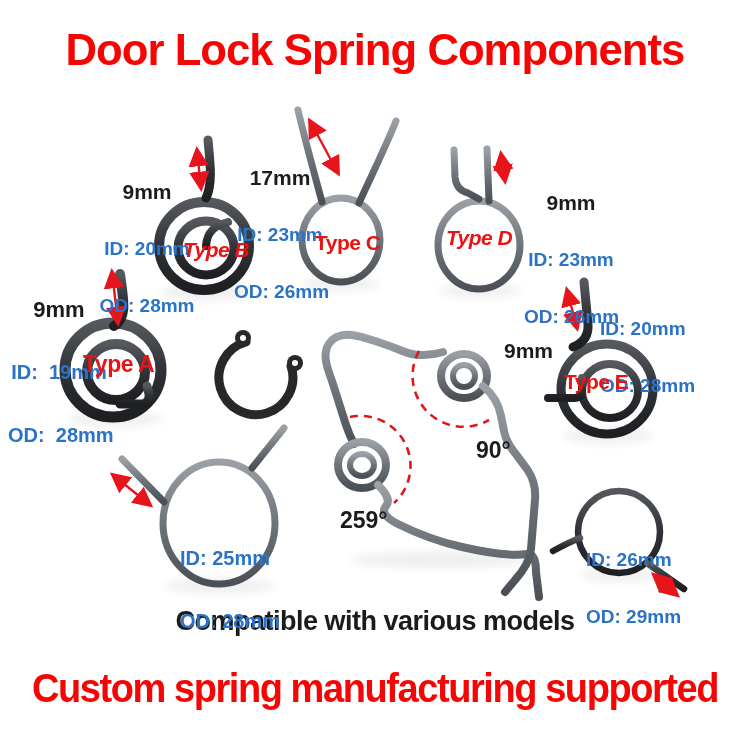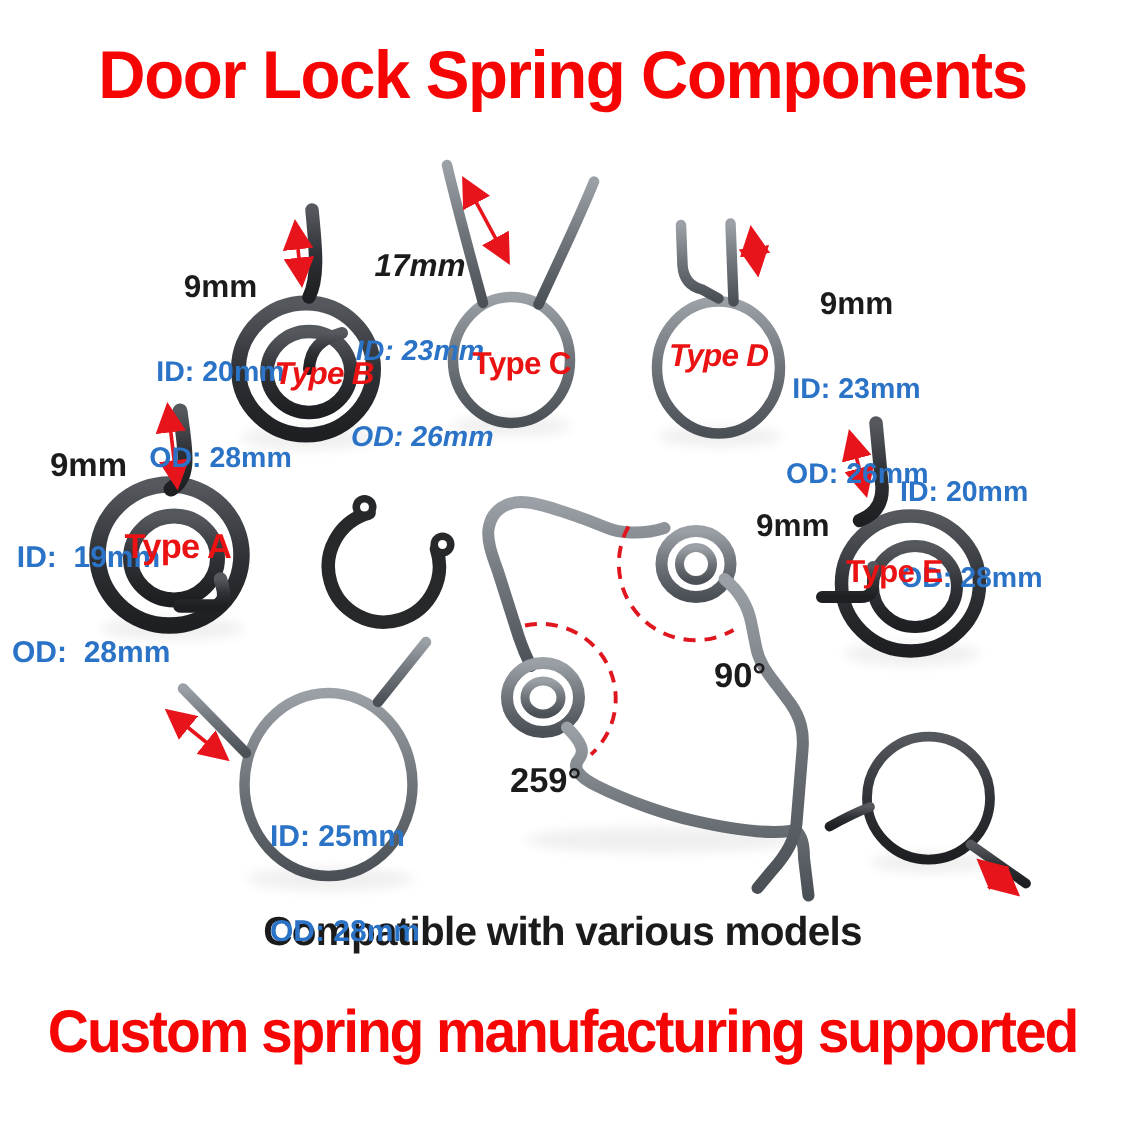--- a/index.html
+++ b/index.html
@@ -149,21 +149,21 @@
   <div class="title">Door Lock Spring Components</div>
   <div class="caption">Compatible with various models</div>
   <div class="footer">Custom spring manufacturing supported</div>
 
   <div class="lbl center" style="left:98px;top:144px;width:98px;">
     <span class="wire">9mm</span>
     <span class="dim">ID: 20mm</span>
     <span class="dim">OD: 28mm</span>
   </div>
 
-  <div class="lbl center" style="left:234px;top:130px;width:92px;font-style:italic;">
+  <div class="lbl center" style="left:234px;top:130px;width:92px;">
     <span class="wire">17mm</span>
     <span class="dim">ID: 23mm</span>
     <span class="dim">OD: 26mm</span>
   </div>
 
   <div class="lbl center" style="left:524px;top:155px;width:94px;">
     <span class="wire">9mm</span>
     <span class="dim">ID: 23mm</span>
     <span class="dim">OD: 26mm</span>
   </div>
@@ -180,20 +180,24 @@
   <div class="lbl" style="left:600px;top:281px;">
     <span class="dim">ID: 20mm</span>
     <span class="dim">OD: 28mm</span>
   </div>
 
   <div class="lbl" style="left:180px;top:506px;line-height:21px;">
     <span class="dim" style="font-size:20px;">ID: 25mm</span>
     <span class="dim" style="font-size:20px;">OD: 28mm</span>
   </div>
 
+  <div class="lbl" style="left:586px;top:512px;">
+    <span class="dim">ID: 26mm</span>
+    <span class="dim">OD: 29mm</span>
+  </div>
 
   <div class="typelabel" style="left:83px;top:351px;font-size:23px;">Type A</div>
   <div class="typelabel" style="left:183px;top:238px;font-style:italic;">Type B</div>
   <div class="typelabel" style="left:315px;top:231px;text-align:right;">Type C</div>
   <div class="typelabel" style="left:446px;top:226px;font-style:italic;">Type D</div>
   <div class="typelabel" style="left:564px;top:370px;">Type E</div>
 
   <div class="angle" style="left:476px;top:437px;">90°</div>
   <div class="angle" style="left:340px;top:507px;">259°</div>
 

